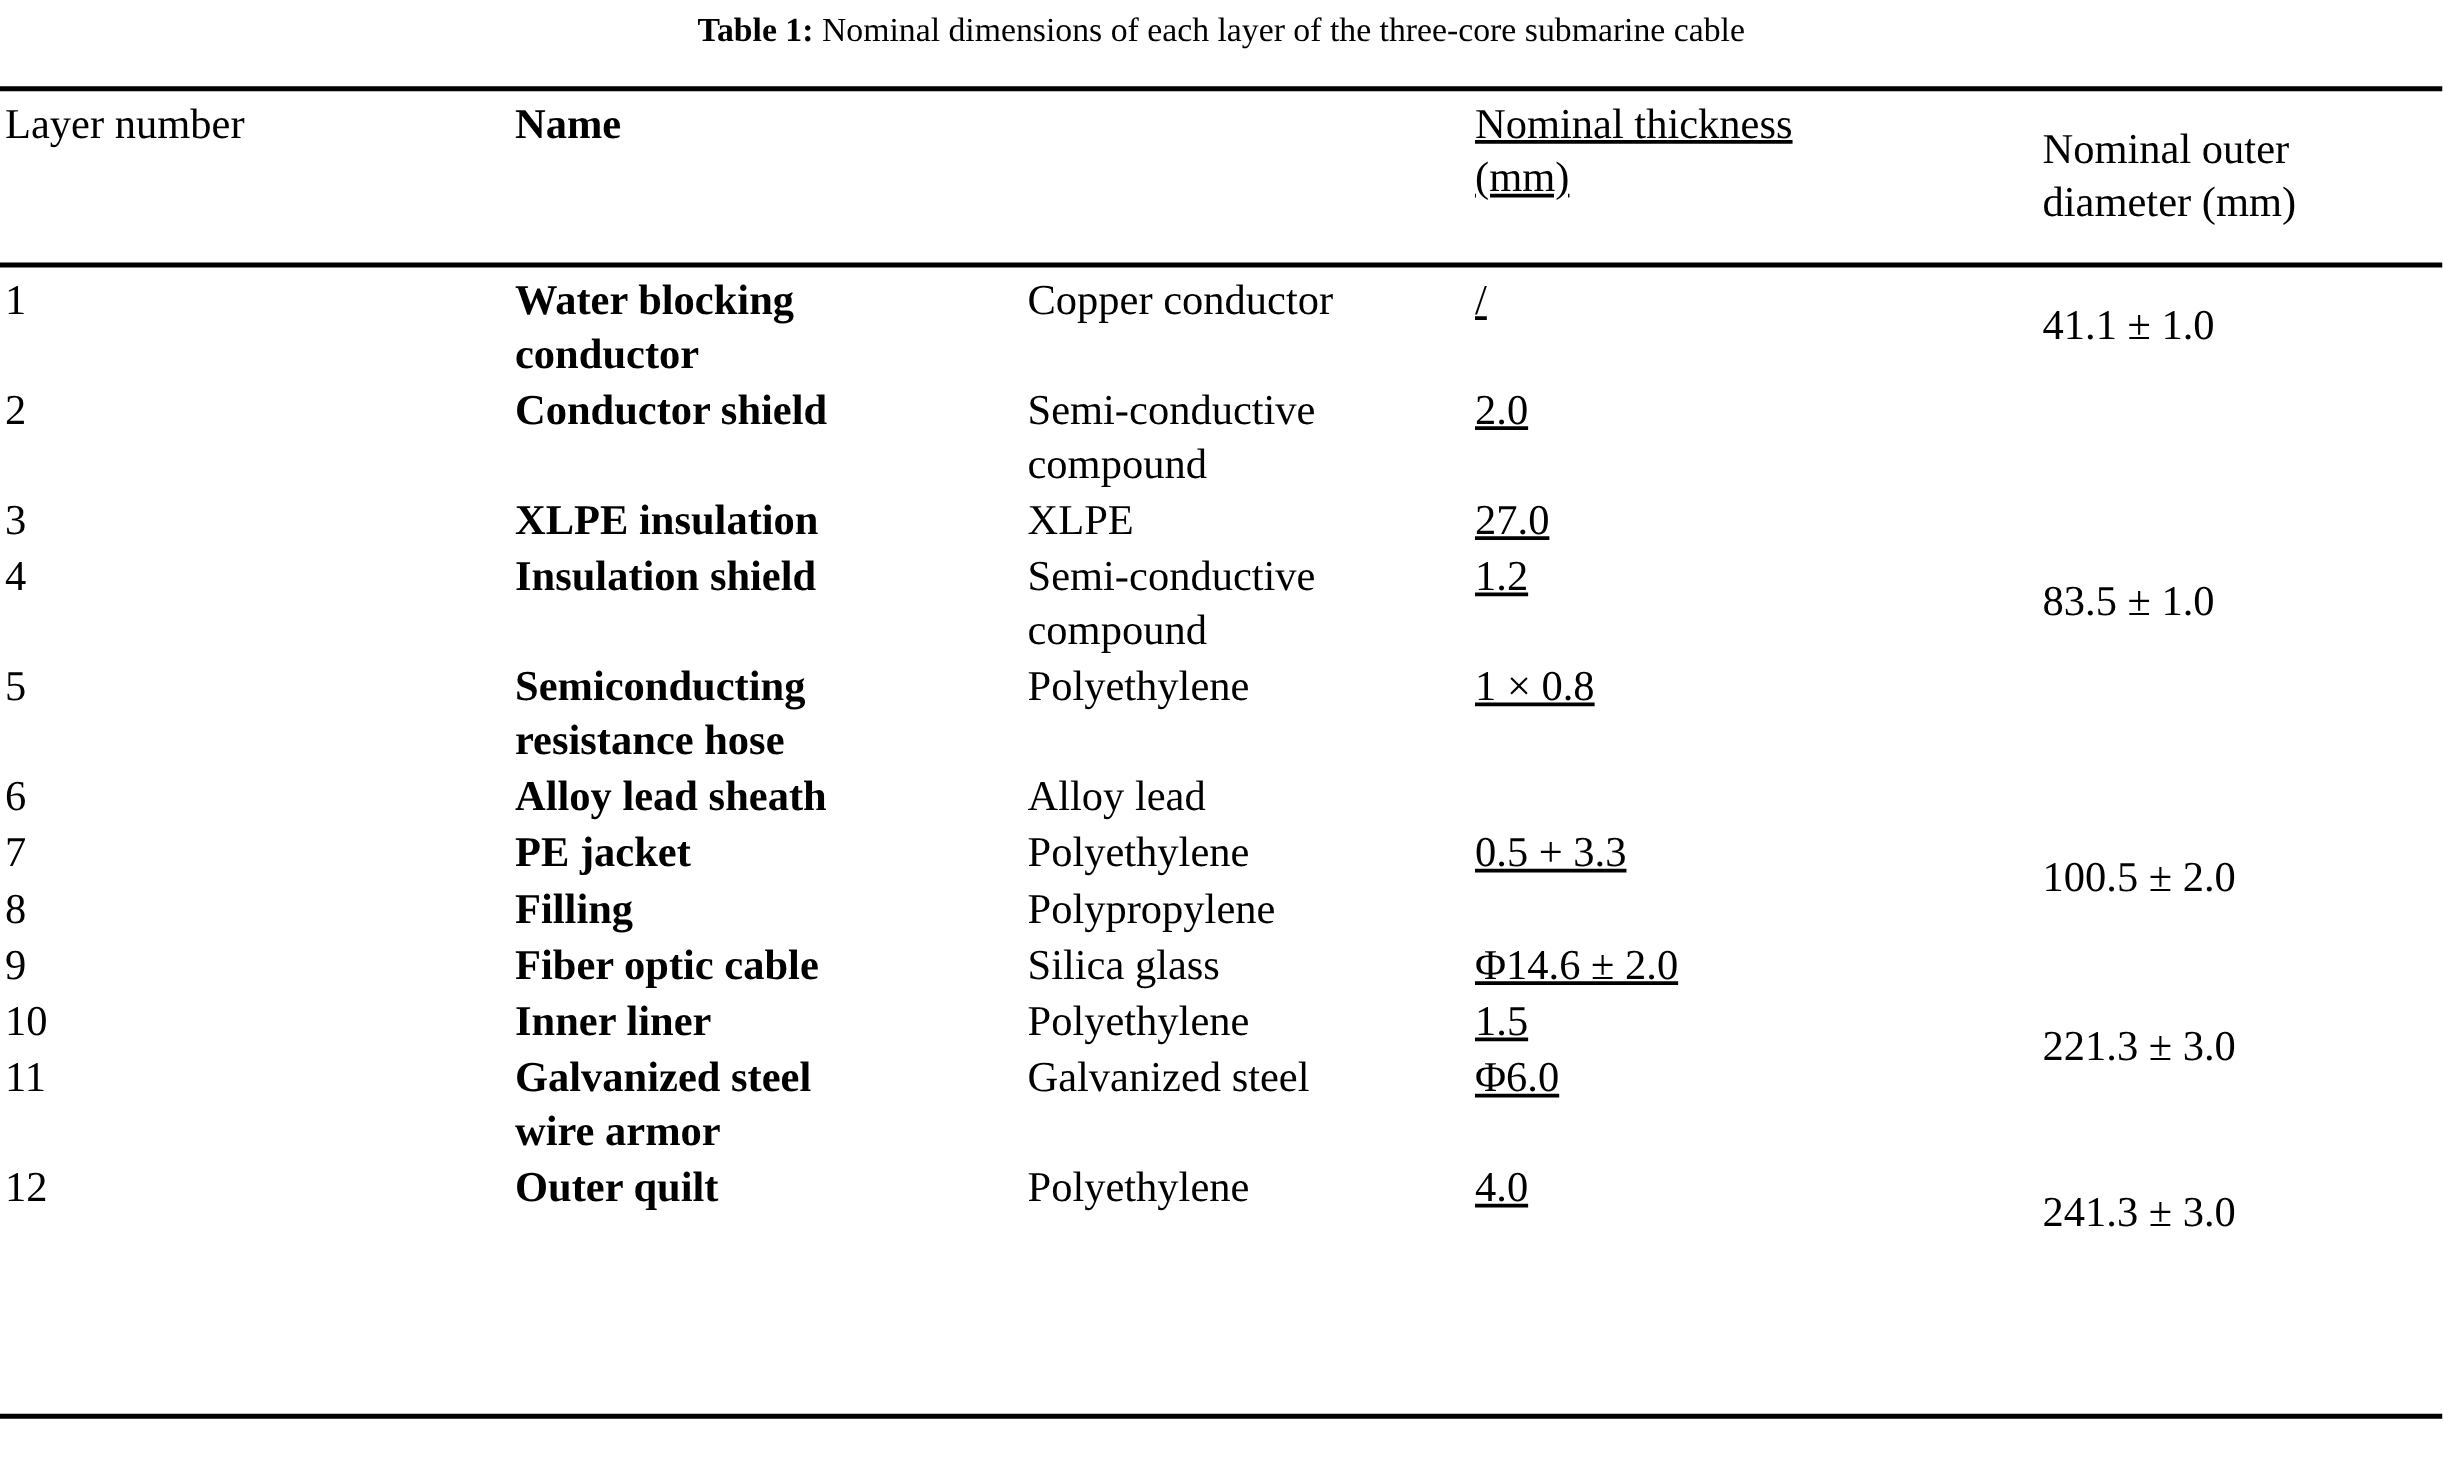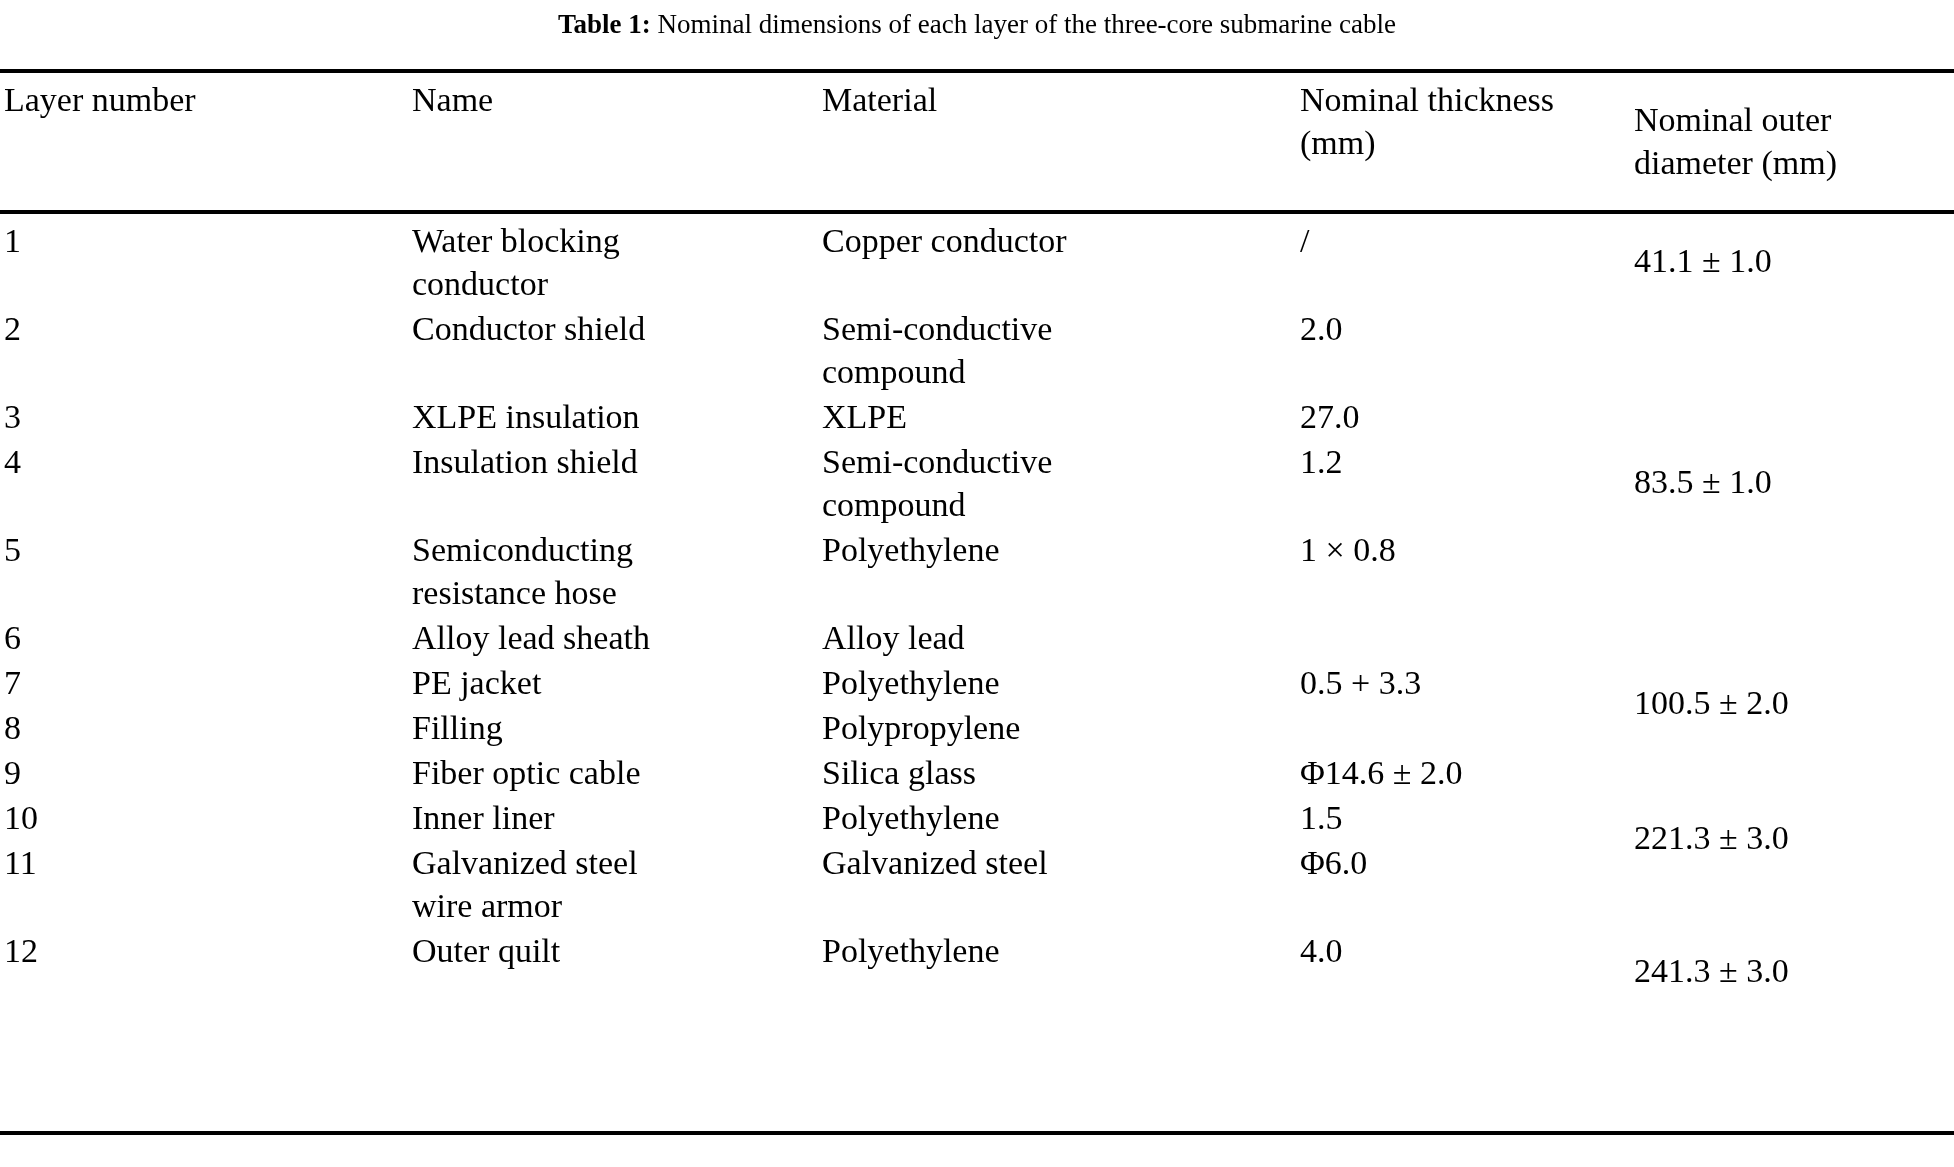--- a/index.html
+++ b/index.html
@@ -76,23 +76,23 @@
   .cell {
     position: absolute;
     font-size: 34px;
     line-height: 43px;
     white-space: pre-wrap;
     top: 0;
   }
 
   
   .c-num  { left: 4px;    width: 400px; }
-  .c-name { left: 412px;  width: 400px; }
+  .c-name { left: 412px;  width: 400px; font-weight: bold; }
   .c-mat  { left: 822px;  width: 400px; }
-  .c-thk  { left: 1300px; width: 396px; }
+  .c-thk  { left: 1180px; width: 396px; text-decoration: underline; }
   .c-od   { left: 1634px; width: 318px; margin-top: 20px; }
 
   .hdr .cell { font-size: 34px; line-height: 43px; }
 
   
   .r0  { height: 88px; }
   .r1  { height: 88px; }
   .r2  { height: 45px; }
   .r3  { height: 88px; }
   .r4  { height: 88px; }
@@ -112,21 +112,20 @@
   <div class="caption">
     <span class="caption-label">Table 1:</span><span> </span><span class="caption-text">Nominal dimensions of each layer of the three-core submarine cable</span>
   </div>
 
   <div class="rule rule-top"></div>
 
   <div class="hdr-block">
     <div class="row hdr" style="height:128px;">
       <div class="cell c-num">Layer number</div>
       <div class="cell c-name">Name</div>
-      <div class="cell c-mat">Material</div>
       <div class="cell c-thk">Nominal thickness
 (mm)</div>
       <div class="cell c-od">Nominal outer
 diameter (mm)</div>
     </div>
   </div>
 
   <div class="rule rule-mid"></div>
 
   <div class="body-block">

